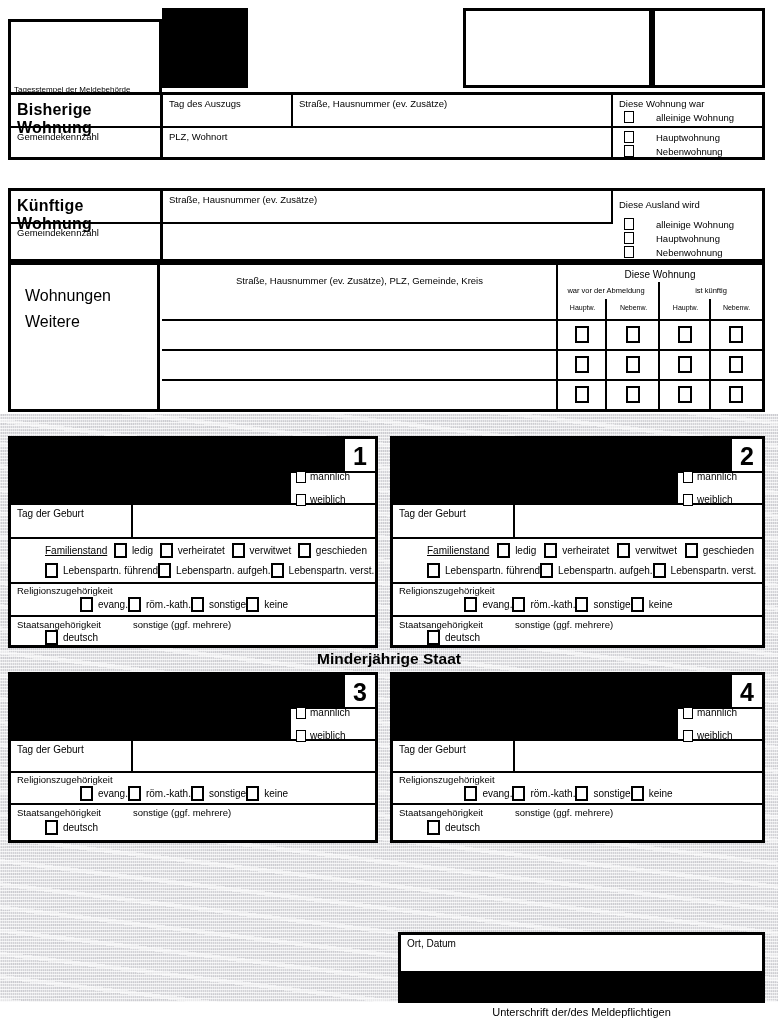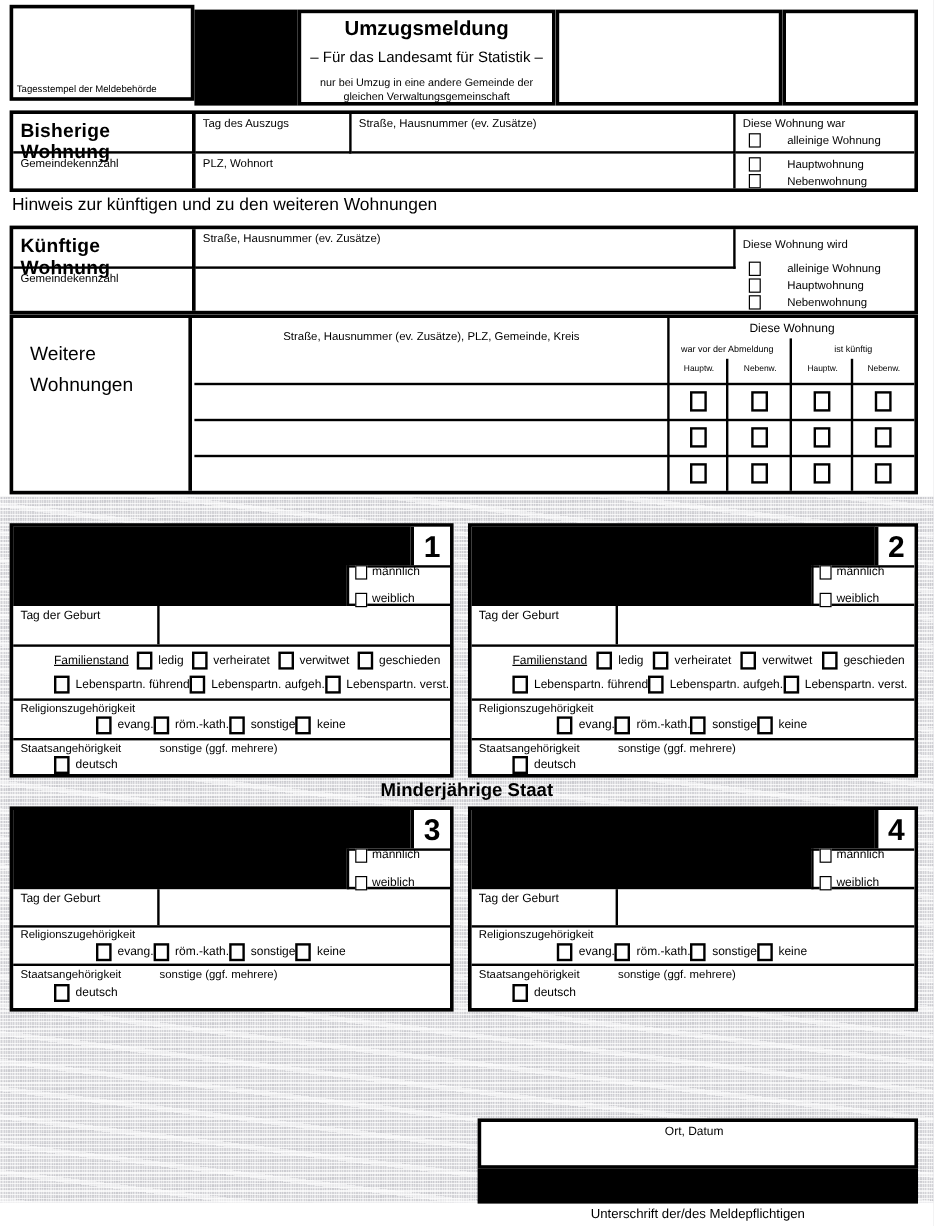--- a/index.html
+++ b/index.html
@@ -64,32 +64,24 @@
   .small-label { font-size:8px; }
   .center { text-align:center; }
 </style>
 </head>
 <body>
 
 <div class="page">
 
   <div class="texture"></div>
 
-  <div class="box" style="left:8px; top:4px; width:154px; height:80px;">
+  <div class="box" style="left:8px; top:19px; width:154px; height:80px;">
     <span class="abs small-label" style="left:3px; bottom:2px;">Tagesstempel der Meldebehörde</span>
   </div>
   <div class="blackbox" style="left:162px; top:8px; width:86px; height:80px;"></div>
-  <div class="box" style="left:248px; top:8px; width:215px; height:80px; text-align:center;">
-    <div style="font-size:17px; font-weight:bold; margin-top:3px;">Umzugsmeldung</div>
-    <div style="font-size:12.5px; margin-top:7px;">– Für das Landesamt für Statistik –</div>
-    <div style="font-size:9px; margin-top:9px; line-height:1.25;">
-      <div>nur bei Umzug in eine andere Gemeinde der</div>
-      <div>gleichen Verwaltungsgemeinschaft</div>
-    </div>
-  </div>
   <div class="box" style="left:463px; top:8px; width:189px; height:80px;"></div>
   <div class="box" style="left:652px; top:8px; width:113px; height:80px;"></div>
 
   <div class="box" style="left:8px; top:92px; width:757px; height:68px;">
     <div class="cell sec-title" style="left:0; top:0; width:152px; height:33px; border-right:3px solid #000; border-bottom:2px solid #000; padding-top:6px;">Bisherige Wohnung</div>
     <div class="cell" style="left:0; top:33px; width:152px; height:29px; border-right:3px solid #000;">Gemeindekennzahl</div>
     <div class="cell" style="left:152px; top:0; width:130px; height:33px; border-right:2px solid #000; border-bottom:2px solid #000;">Tag des Auszugs</div>
     <div class="cell" style="left:282px; top:0; width:320px; height:33px; border-right:2px solid #000; border-bottom:2px solid #000;">Straße, Hausnummer (ev. Zusätze)</div>
     <div class="cell" style="left:152px; top:33px; width:450px; height:29px; border-right:2px solid #000;">PLZ, Wohnort</div>
     <div class="abs" style="left:602px; top:0; width:149px; height:33px; border-bottom:2px solid #000; padding:3px 0 0 6px;">
@@ -104,47 +96,46 @@
           <span class="cb sm"></span>
           <span>Hauptwohnung</span>
         </div>
       <div class="cbl" style="margin-top:2px;">
           <span class="cb sm"></span>
           <span>Nebenwohnung</span>
         </div>
     </div>
   </div>
 
-  <div class="abs" style="left:10px; top:163px; font-size:14.5px; z-index:1;">Hinweis zur künftigen und zu den weiteren Wohnungen</div>
 
   <div class="box" style="left:8px; top:188px; width:757px; height:74px;">
     <div class="cell sec-title" style="left:0; top:0; width:152px; height:33px; border-right:3px solid #000; border-bottom:2px solid #000; padding-top:6px;">Künftige Wohnung</div>
     <div class="cell" style="left:0; top:33px; width:152px; height:35px; border-right:3px solid #000;">Gemeindekennzahl</div>
     <div class="cell" style="left:152px; top:0; width:450px; height:33px; border-right:2px solid #000; border-bottom:2px solid #000;">Straße, Hausnummer (ev. Zusätze)</div>
     <div class="abs" style="left:602px; top:0; width:149px; height:68px; padding:3px 0 0 6px;">
-      <div style="font-size:9.5px; margin-top:5px;">Diese Wohnung wird</div>
+      <div style="font-size:9.5px; margin-top:5px;">Diese Ausland wird</div>
       <div class="cbl" style="margin-top:8px;">
           <span class="cb sm"></span>
           <span>alleinige Wohnung</span>
         </div>
       <div class="cbl" style="margin-top:2px;">
           <span class="cb sm"></span>
           <span>Hauptwohnung</span>
         </div>
       <div class="cbl" style="margin-top:2px;">
           <span class="cb sm"></span>
           <span>Nebenwohnung</span>
         </div>
     </div>
   </div>
 
   <div class="box" style="left:8px; top:262px; width:757px; height:150px;">
     <div class="abs" style="left:0; top:0; width:149px; height:144px; border-right:3px solid #000; font-size:16px; line-height:1.6; padding:18px 0 0 14px;">
+      <div>Wohnungen</div>
       <div>Weitere</div>
-      <div>Wohnungen</div>
     </div>
     <div class="abs center" style="left:152px; top:10px; width:393px; font-size:9.5px;">Straße, Hausnummer (ev. Zusätze), PLZ, Gemeinde, Kreis</div>
 
     <div class="abs center" style="left:547px; top:4px; width:204px; font-size:10px;">Diese Wohnung</div>
     <div class="abs center" style="left:547px; top:21px; width:96px; font-size:7.5px;">war vor der Abmeldung</div>
     <div class="abs center" style="left:649px; top:21px; width:102px; font-size:7.5px;">ist künftig</div>
     <div class="abs center" style="left:547px; top:39px; width:49px; font-size:7px;">Hauptw.</div>
     <div class="abs center" style="left:596px; top:39px; width:53px; font-size:7px;">Nebenw.</div>
     <div class="abs center" style="left:649px; top:39px; width:51px; font-size:7px;">Hauptw.</div>
     <div class="abs center" style="left:700px; top:39px; width:51px; font-size:7px;">Nebenw.</div>
@@ -461,18 +452,18 @@
       <div class="optline st" style="margin-top:2px;">
           <span class="opt">
             <span class="cb"></span>
             <span>deutsch</span>
           </span>
         </div>
     </div>
   </div>
 
   <div class="box" style="left:398px; top:932px; width:367px; height:42px; border-width:3px; z-index:2;">
-    <div style="font-size:10px; padding:3px 12px 0 6px;text-align:center;">Ort, Datum</div>
+    <div style="font-size:10px; padding:3px 12px 0 6px;">Ort, Datum</div>
   </div>
   <div class="blackbox" style="left:398px; top:974px; width:367px; height:29px;"></div>
   <div class="layer center" style="left:398px; top:1006px; width:367px; font-size:11px;">Unterschrift der/des Meldepflichtigen</div>
 
 </div>
 
 </body></html>

